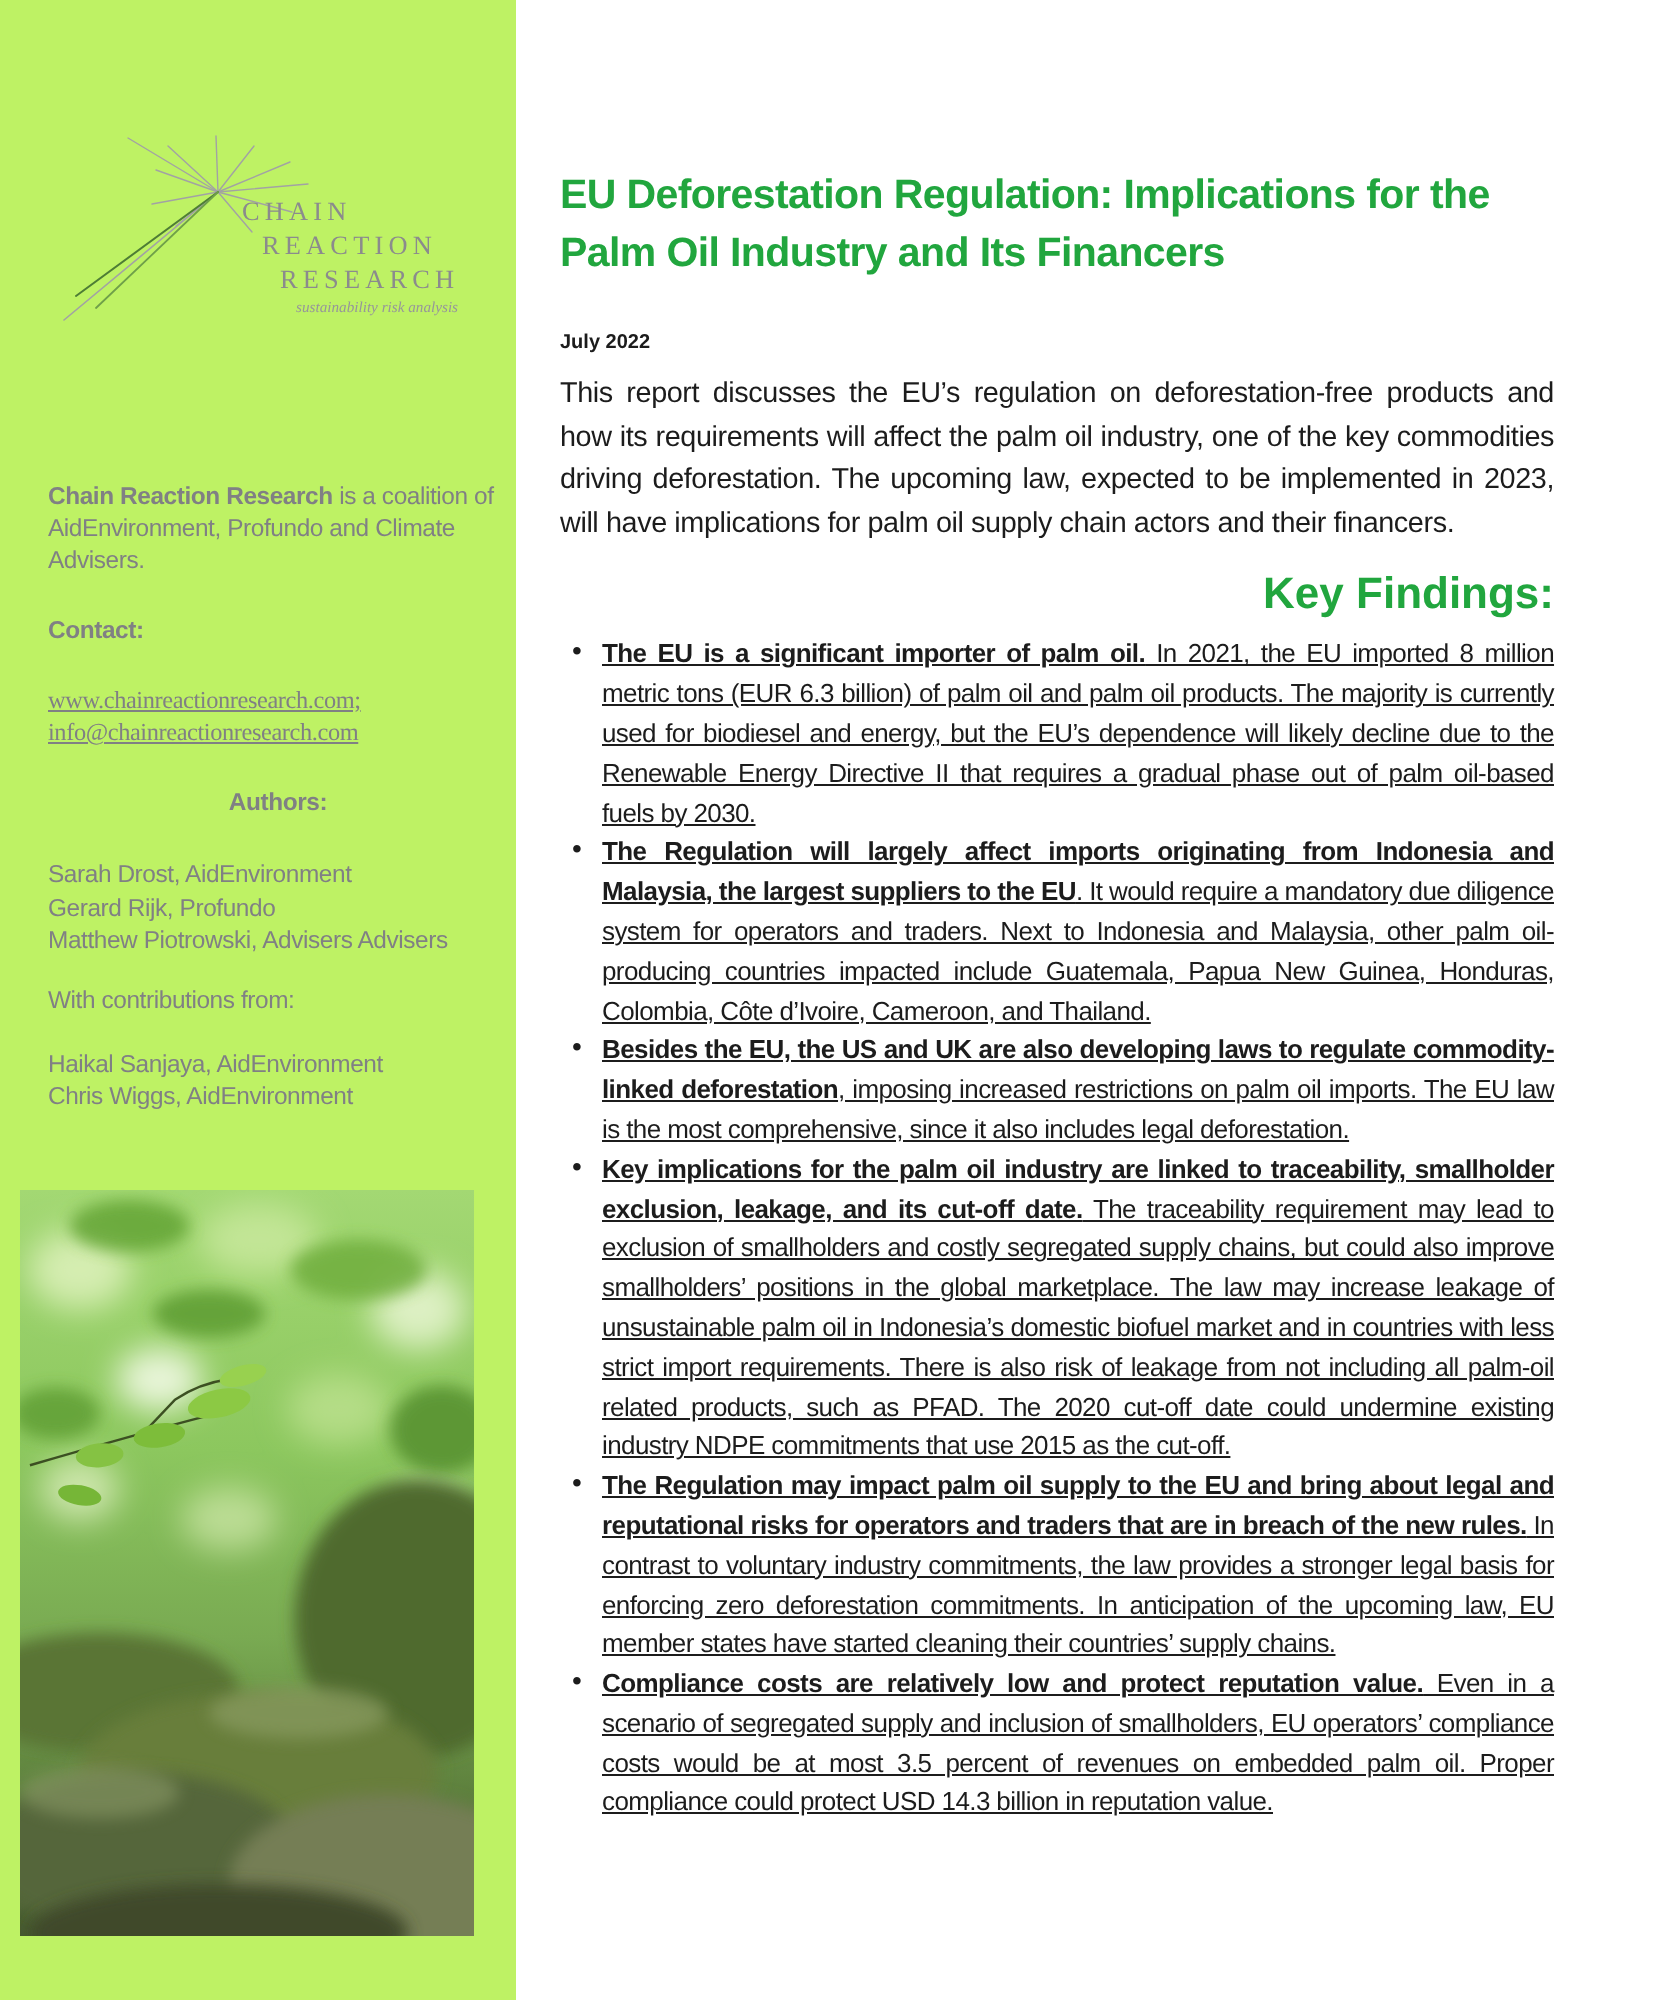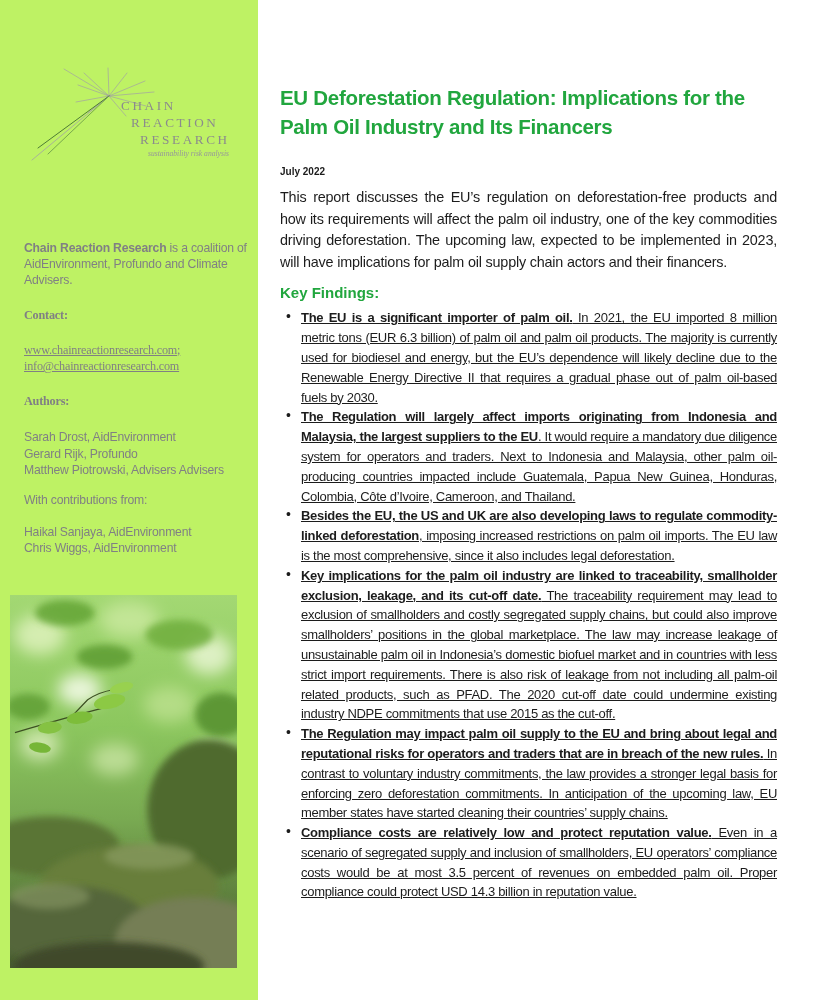--- a/index.html
+++ b/index.html
@@ -7,36 +7,36 @@
         font-family:"Liberation Sans",sans-serif;color:#1c1c1c;}
   
   .sidebar{position:absolute;left:0;top:0;width:258px;height:1000px;background:#bef264;}
   .logo-svg{position:absolute;left:24px;top:66px;width:218px;height:102px;}
   .logo-word{font-family:"Liberation Serif",serif;font-size:13.2px;letter-spacing:2.6px;fill:#8b8b8d;}
   .logo-tag{font-family:"Liberation Serif",serif;font-style:italic;font-size:7.6px;fill:#96969a;}
   .side-text{position:absolute;left:24px;top:240px;width:230px;
              font-size:12.2px;letter-spacing:-0.2px;line-height:16.2px;color:#808084;}
   .side-text p{margin:0;}
   .about{margin-bottom:18px !important;}
-  .side-label{font-weight:bold;margin-bottom:19px !important;font-family:Liberation Serif, serif;}
+  .side-label{font-weight:bold;margin-bottom:19px !important;}
   .links{margin-bottom:19px !important;font-family:Liberation Serif, serif;}
   .links a{color:#808084;text-decoration:underline;display:block;}
-  .authors-label{font-weight:bold;margin-bottom:20px !important;}
+  .authors-label{font-weight:bold;margin-bottom:20px !important;text-align:center;}
   .name-list{margin-bottom:14px !important;}
   .contrib-label{margin-bottom:16px !important;}
   .photo{position:absolute;left:10px;top:595px;width:227px;height:373px;overflow:hidden;}
   .photo svg{display:block;width:100%;height:100%;}
   
   .main{position:absolute;left:280px;top:84px;width:497px;}
   .title{margin:0 0 25px 0;color:#21a63e;font-size:20.5px;line-height:28.5px;
          letter-spacing:-0.3px;font-weight:bold;}
   .date{margin:0 0 10px 0;font-weight:bold;font-size:10px;}
   .intro{margin:0 0 11px 0;font-size:14.4px;letter-spacing:-0.2px;line-height:21.6px;
          text-align:justify;}
-  .key-findings{margin:0 0 7px 0;color:#21a63e;font-size:15px;font-weight:bold;}
+  .key-findings{margin:0 0 7px 0;color:#21a63e;font-size:22px;font-weight:bold;text-align:right;}
   .bullets{margin:0;padding:0 0 0 21px;list-style:none;}
   .bullets li{position:relative;font-size:13px;letter-spacing:-0.3px;line-height:19.8px;
               text-align:justify;text-decoration:underline;}
   .bullets li::before{content:"\2022";position:absolute;left:-15px;top:-1px;font-size:14px;}
   .bullets b{font-weight:bold;}
 </style>
 </head>
 <body>
 
 <div class="page">

